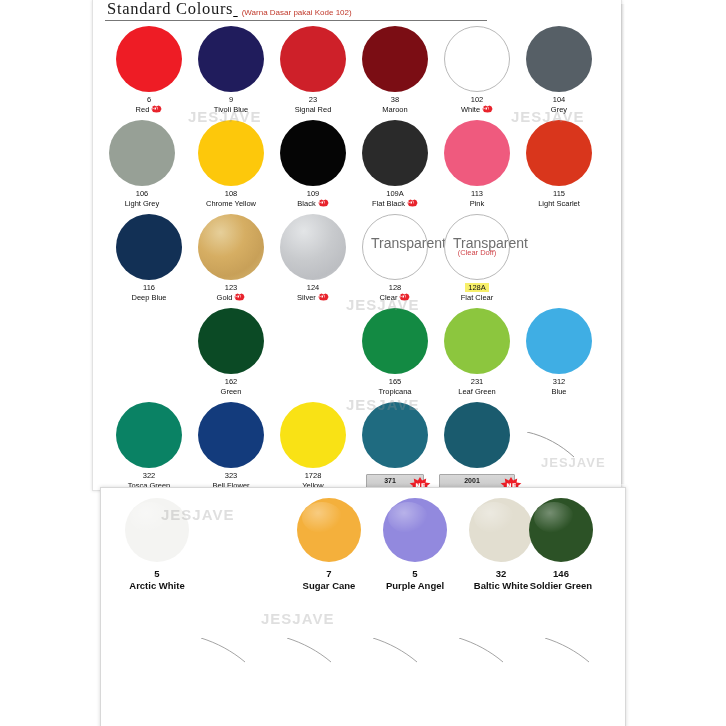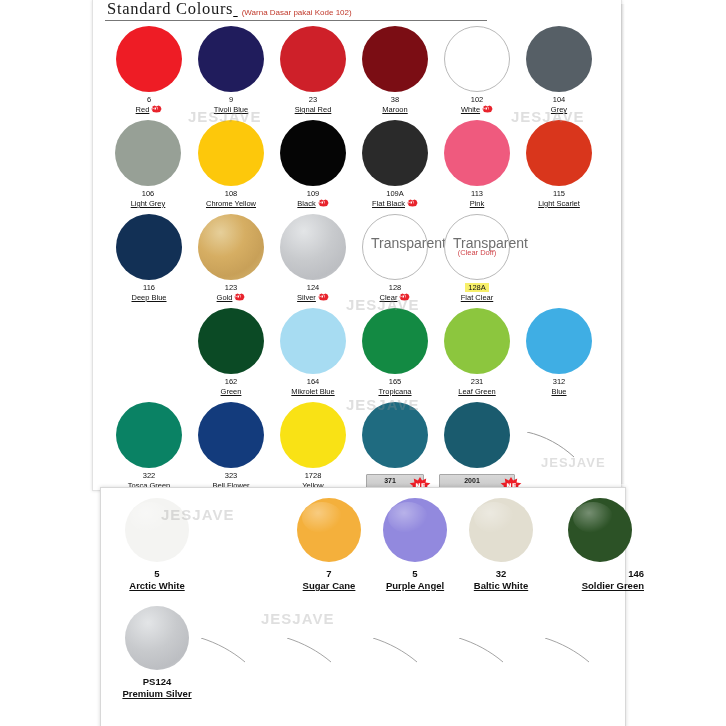--- a/index.html
+++ b/index.html
@@ -64,21 +64,21 @@
   }
   .transparent-lbl{
     position:absolute;left:8px;right:0;top:20px;
     font-size:14px;color:#6e6e6e;
   }
   .transparent-sub{
     position:absolute;left:0;right:0;top:33px;
     font-size:7.5px;color:#d0454a;
   }
   .code{font-size:7.5px;color:#111;margin-top:3px;line-height:10px;}
-  .name{font-size:7.5px;color:#111;line-height:10px;text-decoration:underline;}
+  .name{font-size:7.5px;color:#111;line-height:10px;}
   .code-hl{background:#f7ef6a;padding:0 3px;}
 
   .hot{
     display:inline-block;width:11px;height:8px;margin-left:2px;
     vertical-align:-1px;position:relative;
   }
   .hot svg{display:block;}
 
   .plate{
     display:inline-block;background:linear-gradient(180deg,#d8d8d8,#bdbdbd);
@@ -156,21 +156,21 @@
                 <path d="M4 6 h2 v1 h-2 v2 h-1 v-5 h1 z M7 5 h3 v4 h-3 z M11 5 h3 v1 h-1 v3 h-1 v-3 h-1 z" fill="#fff"></path>
               </svg></span></div>
         </div>
         <div class="cell" style="left: 422px;">
           <div class="swatch" style="background: rgb(86, 95, 102);"></div>
           <div class="code">104</div>
           <div class="name">Grey</div>
         </div>
       </div>
       <div class="row">
-        <div class="cell" style="left: 11px;">
+        <div class="cell" style="left: 5px;">
           <div class="swatch" style="background: rgb(151, 160, 150);"></div>
           <div class="code">106</div>
           <div class="name">Light Grey</div>
         </div>
         <div class="cell" style="left: 94px;">
           <div class="swatch" style="background: rgb(253, 200, 11);"></div>
           <div class="code">108</div>
           <div class="name">Chrome Yellow</div>
         </div>
         <div class="cell" style="left: 176px;">
@@ -239,25 +239,20 @@
           </div>
           <div class="code"><span class="code-hl">128A</span></div>
           <div class="name">Flat Clear</div>
         </div>
       </div>
       <div class="row">
         <div class="cell" style="left: 94px;">
           <div class="swatch" style="background: rgb(11, 74, 37);"></div>
           <div class="code">162</div>
           <div class="name">Green</div>
-        </div>
-        <div class="cell" style="left: 176px;">
-          <div class="swatch" style="background: rgb(167, 220, 242);"></div>
-          <div class="code">164</div>
-          <div class="name">Mikrolet Blue</div>
         </div>
         <div class="cell" style="left: 258px;">
           <div class="swatch" style="background: rgb(19, 138, 67);"></div>
           <div class="code">165</div>
           <div class="name">Tropicana</div>
         </div>
         <div class="cell" style="left: 340px;">
           <div class="swatch" style="background: rgb(140, 198, 62);"></div>
           <div class="code">231</div>
           <div class="name">Leaf Green</div>
@@ -324,33 +319,26 @@
         <div class="cell" style="left: 270px;">
           <div class="swatch soft-sheen" style="background: rgb(146, 137, 222);"></div>
           <div class="code">5</div>
           <div class="name">Purple Angel</div>
         </div>
         <div class="cell" style="left: 356px;">
           <div class="swatch soft-sheen" style="background: rgb(226, 222, 208);"></div>
           <div class="code">32</div>
           <div class="name">Baltic White</div>
         </div>
-        <div class="cell" style="left: 455px; text-align: right;">
+        <div class="cell" style="left: 416px;">
           <div class="swatch soft-sheen" style="background: rgb(44, 82, 38);"></div>
           <div class="code">146</div>
           <div class="name">Soldier Green</div>
         </div>
       </div>
-      <div class="row">
-        <div class="cell" style="left: 12px;">
-          <div class="swatch metal-silver"></div>
-          <div class="code">PS124</div>
-          <div class="name">Premium Silver</div>
-        </div>
-      </div>
     </div>
 
   <span class="wm" style="left:60px;top:18px;">JESJAVE</span>
   <span class="wm" style="left:160px;top:122px;">JESJAVE</span>
 
   <div class="curve" style="left:100px;top:150px;">
     <svg width="48" height="26" viewBox="0 0 48 26">
         <path d="M0 0 C16 5 31 13 44 24" fill="none" stroke="#a5a5a5" stroke-width="1"></path>
       </svg>
   </div>

